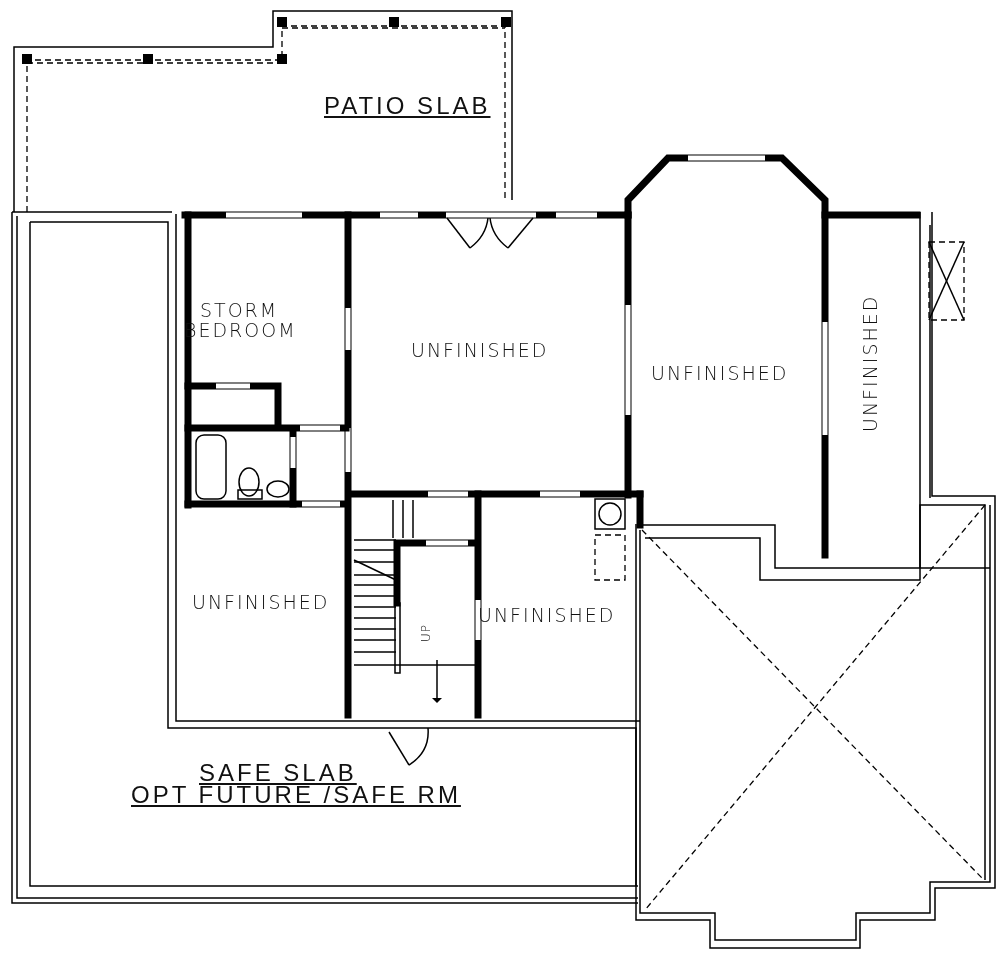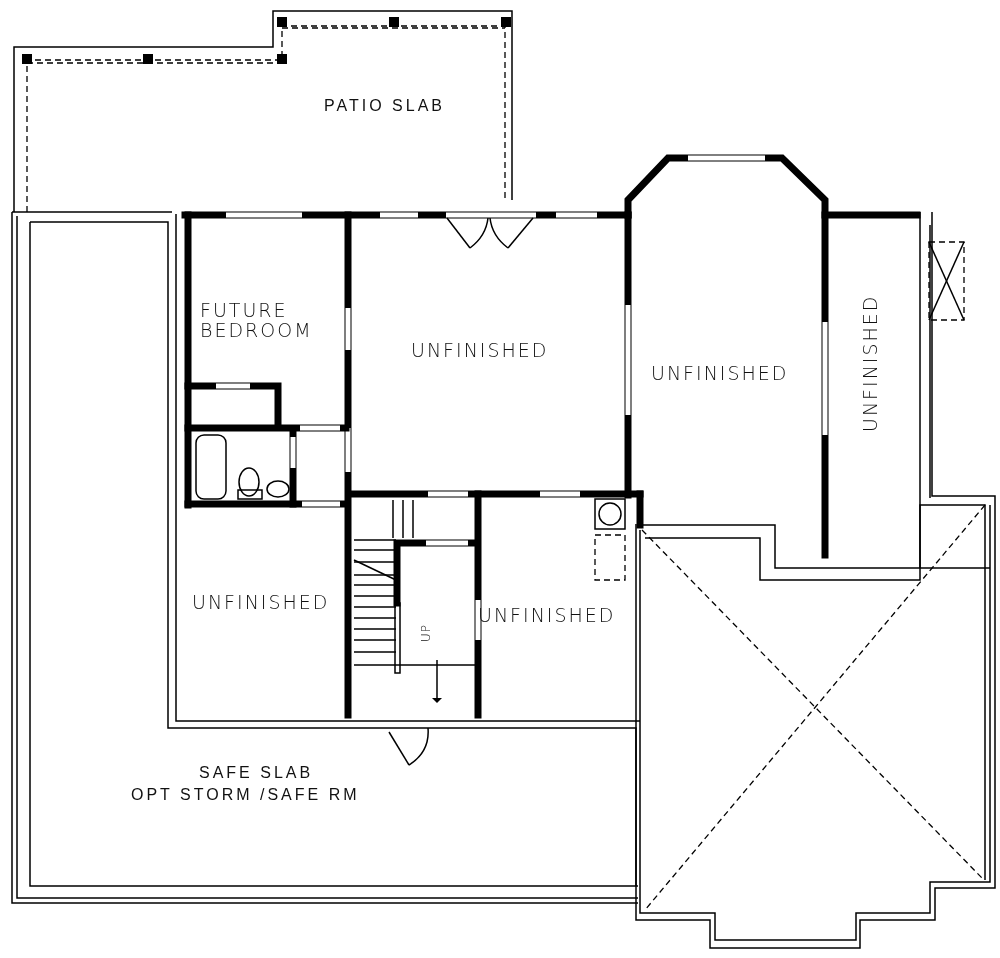--- a/index.html
+++ b/index.html
@@ -4,21 +4,21 @@
 <style>
   html,body{margin:0;padding:0;background:#ffffff;}
   body{width:1000px;height:958px;overflow:hidden;position:relative;font-family:"DejaVu Sans",sans-serif;}
   svg{position:absolute;left:0;top:0;}
   .thin{stroke:#000;stroke-width:1.5;fill:none;}
   .dash{stroke:#000;stroke-width:1.3;fill:none;stroke-dasharray:6 4;}
   .wall{stroke:#000;stroke-width:7;fill:none;stroke-linecap:square;}
   .win{stroke:#fff;stroke-width:5;fill:none;}
   .post{fill:#000;}
   .lbl{position:absolute;color:#111;font-family:"DejaVu Sans",sans-serif;font-weight:300;font-size:19px;letter-spacing:2px;line-height:20px;white-space:nowrap;}
-  .lbl-narrow{font-family:"Liberation Sans",sans-serif;font-size:16px;letter-spacing:3px;}
+  .lbl-narrow{font-family:"Liberation Sans",sans-serif;font-size:24px;letter-spacing:3px;text-decoration:underline;}
 </style>
 </head>
 <body>
 
 <svg width="1000" height="958" viewBox="0 0 1000 958">
 
   <g>
     <polyline class="thin" points="14,212 14,47 273,47 273,11 512,11 512,200"></polyline>
     <polyline class="dash" points="27,212 27,60 282,60 282,26 505,26 505,200"></polyline>
     <line class="dash" x1="27" y1="63" x2="282" y2="63"></line>
@@ -141,22 +141,22 @@
     <rect class="dash" x="595" y="535" width="30" height="45"></rect>
   </g>
 
   <g>
     <line class="thin" x1="389" y1="732" x2="409" y2="765"></line>
     <path class="thin" d="M409,765 Q430,752 428,728"></path>
   </g>
 </svg>
 
 <div class="lbl lbl-narrow" style="left:324px;top:96px;">PATIO SLAB</div>
-<div class="lbl" style="left:200px;top:300px;">FUTURE</div>
-<div class="lbl" style="left:200px;top:320px;text-align:center;">BEDROOM</div>
+<div class="lbl" style="left:200px;top:300px;">STORM</div>
+<div class="lbl" style="left:184px;top:320px;text-align:center;">BEDROOM</div>
 <div class="lbl" style="left:411px;top:340px;">UNFINISHED</div>
 <div class="lbl" style="left:651px;top:363px;">UNFINISHED</div>
 <div class="lbl" style="left:810px;top:362px;transform:rotate(-90deg);transform-origin:center;width:120px;text-align:center;">UNFINISHED</div>
 <div class="lbl" style="left:192px;top:592px;">UNFINISHED</div>
 <div class="lbl" style="left:478px;top:605px;">UNFINISHED</div>
 <div class="lbl" style="left:416px;top:642px;font-size:12px;letter-spacing:1px;transform:rotate(-90deg);transform-origin:left top;">UP</div>
 <div class="lbl lbl-narrow" style="left:199px;top:763px;">SAFE SLAB</div>
-<div class="lbl lbl-narrow" style="left:131px;top:785px;">OPT STORM /SAFE RM</div>
+<div class="lbl lbl-narrow" style="left:131px;top:785px;">OPT FUTURE /SAFE RM</div>
 
 </body></html>

